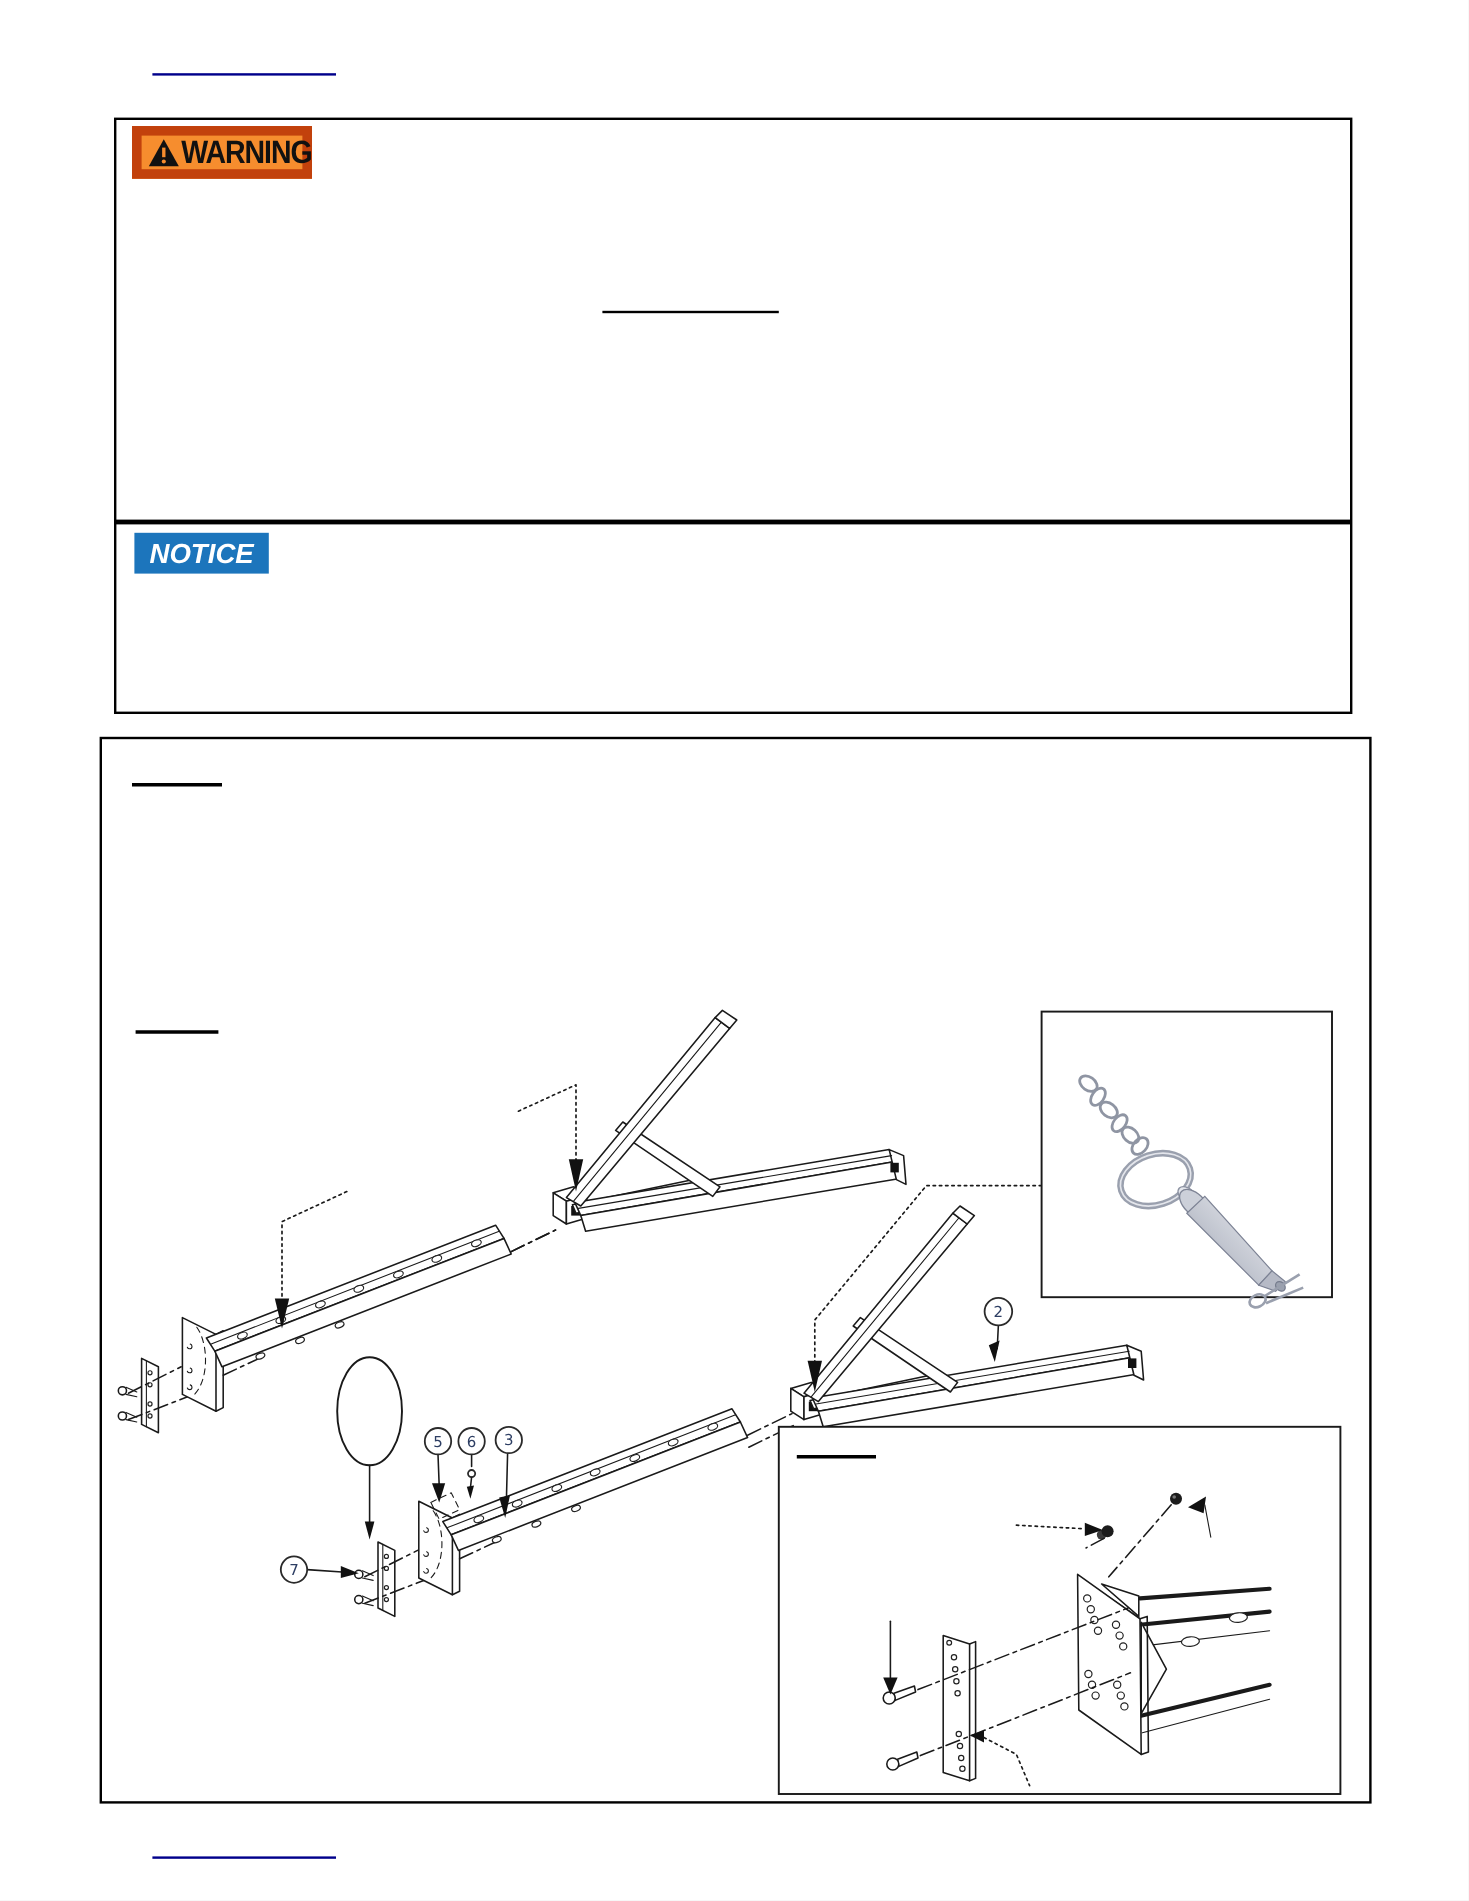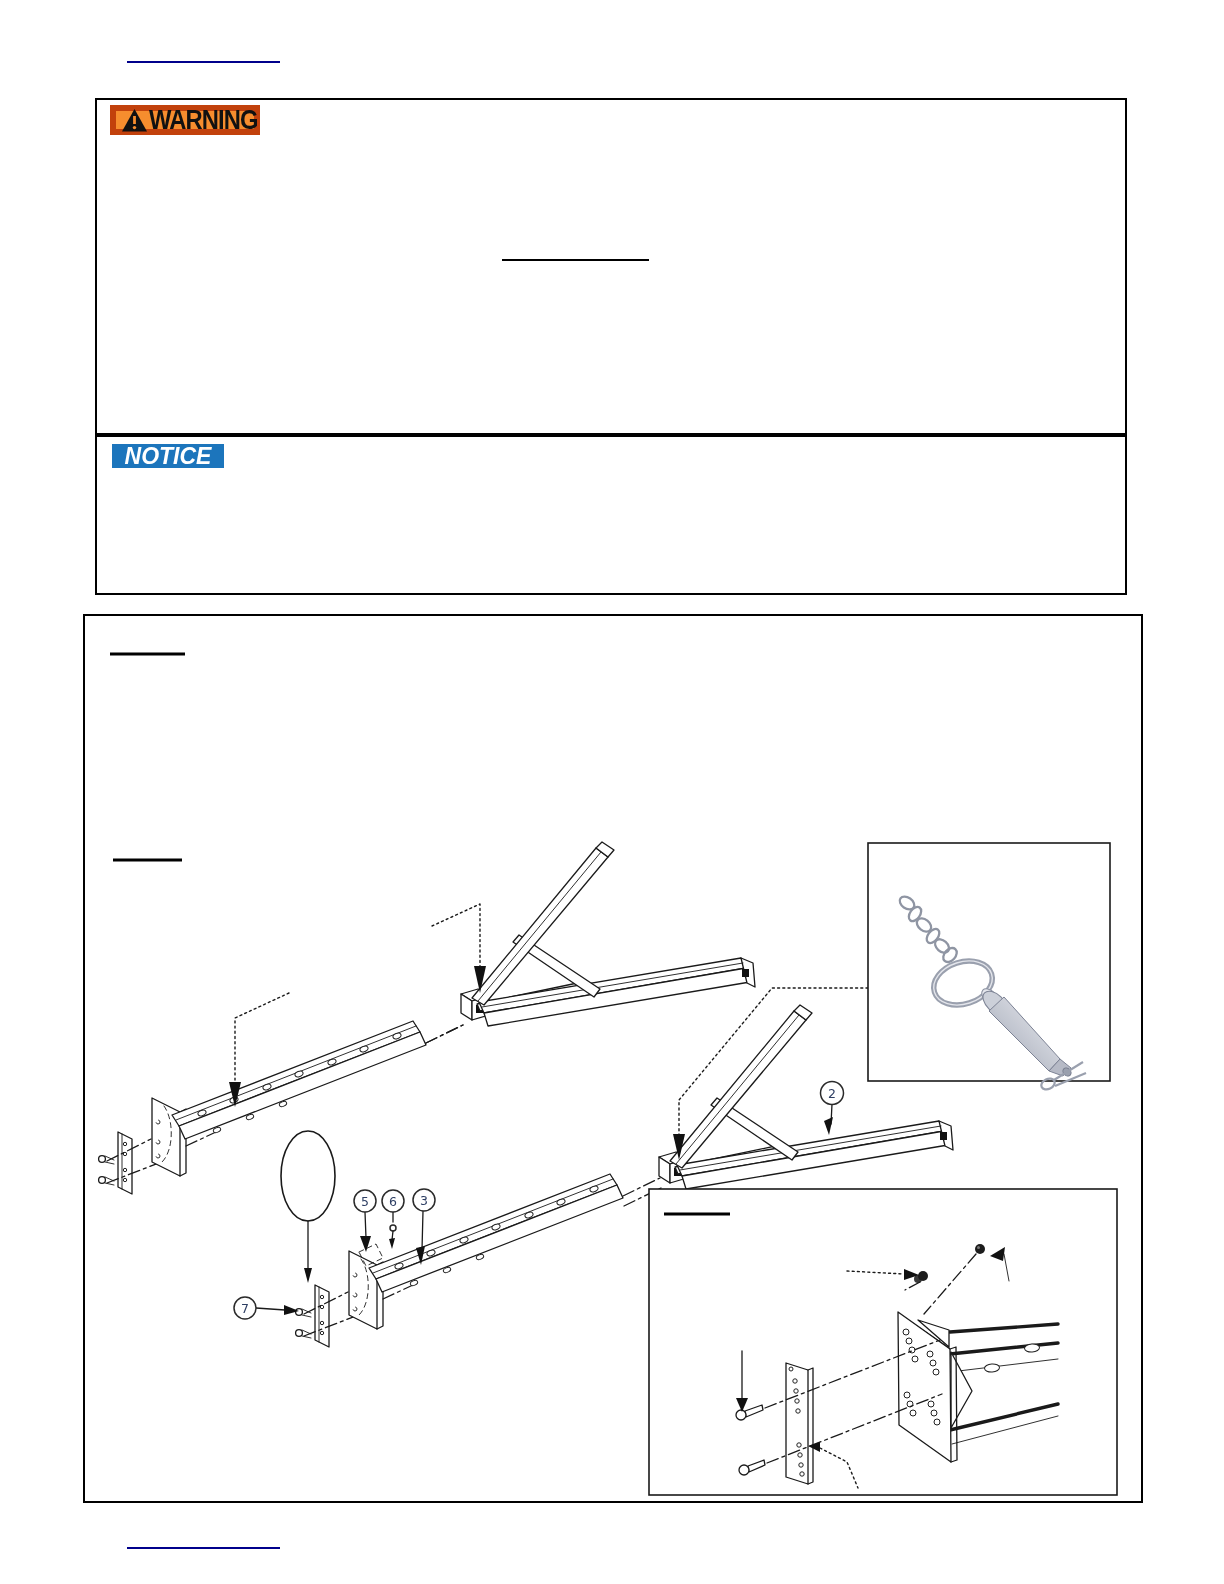--- a/index.html
+++ b/index.html
@@ -3,27 +3,27 @@
 <meta charset="utf-8">
 <style>
   html,body{margin:0;padding:0;background:#e9e9e9;}
   .page{position:relative;width:1224px;height:1584px;background:#ffffff;margin:0 auto;
         font-family:"Liberation Sans", sans-serif;overflow:hidden;}
   .link-underline{position:absolute;height:0;border-bottom:2px solid #00008B;cursor:pointer;}
   .box{position:absolute;background:#fff;border:2px solid #000;box-sizing:border-box;}
   .warning-box{left:95px;top:98px;width:1032px;height:337px;}
   .notice-box{left:95px;top:435px;width:1032px;height:160px;}
   .diagram-box{left:83px;top:614px;width:1060px;height:889px;}
-  .ansi-warning{position:absolute;left:13px;top:5px;width:150px;height:30px;background:#F68D2E;
-      border:6px solid #c2410c;box-sizing:border-box;display:flex;align-items:center;padding-left:5px;}
+  .ansi-warning{position:absolute;left:13px;top:5px;width:150px;height:44px;background:#F68D2E;
+      border:8px solid #c2410c;box-sizing:border-box;display:flex;align-items:center;padding-left:5px;}
   .warn-text{font-weight:700;font-size:27px;color:#111;letter-spacing:-1px;line-height:1;
       transform:scaleX(.88);transform-origin:left center;white-space:nowrap;}
   .warn-tri{width:27px;height:25px;margin-right:1px;flex:0 0 auto;}
   .warn-underline{position:absolute;left:405px;top:159px;width:147px;height:0;border-bottom:2px solid #000;}
-  .notice-label{position:absolute;left:15px;top:7px;width:112px;height:24px;background:#1C75BC;
+  .notice-label{position:absolute;left:15px;top:7px;width:112px;height:34px;background:#1C75BC;
       color:#fff;display:flex;align-items:center;justify-content:center;
       font-style:italic;font-weight:700;font-size:23px;letter-spacing:0;}
   .diagram-box svg{display:block;}
   
   .ln{stroke:#1a1a1a;stroke-width:1.3;fill:none;stroke-linecap:round;stroke-linejoin:round;}
   .thin{stroke-width:.9;}
   .bold{stroke-width:3.4;}
   .fw{fill:#ffffff;stroke:#1a1a1a;stroke-width:1.3;stroke-linejoin:round;}
   .dd{stroke-dasharray:12 4 3 4;}
   .dt{stroke-dasharray:2 3.2;stroke-width:1.4;}

